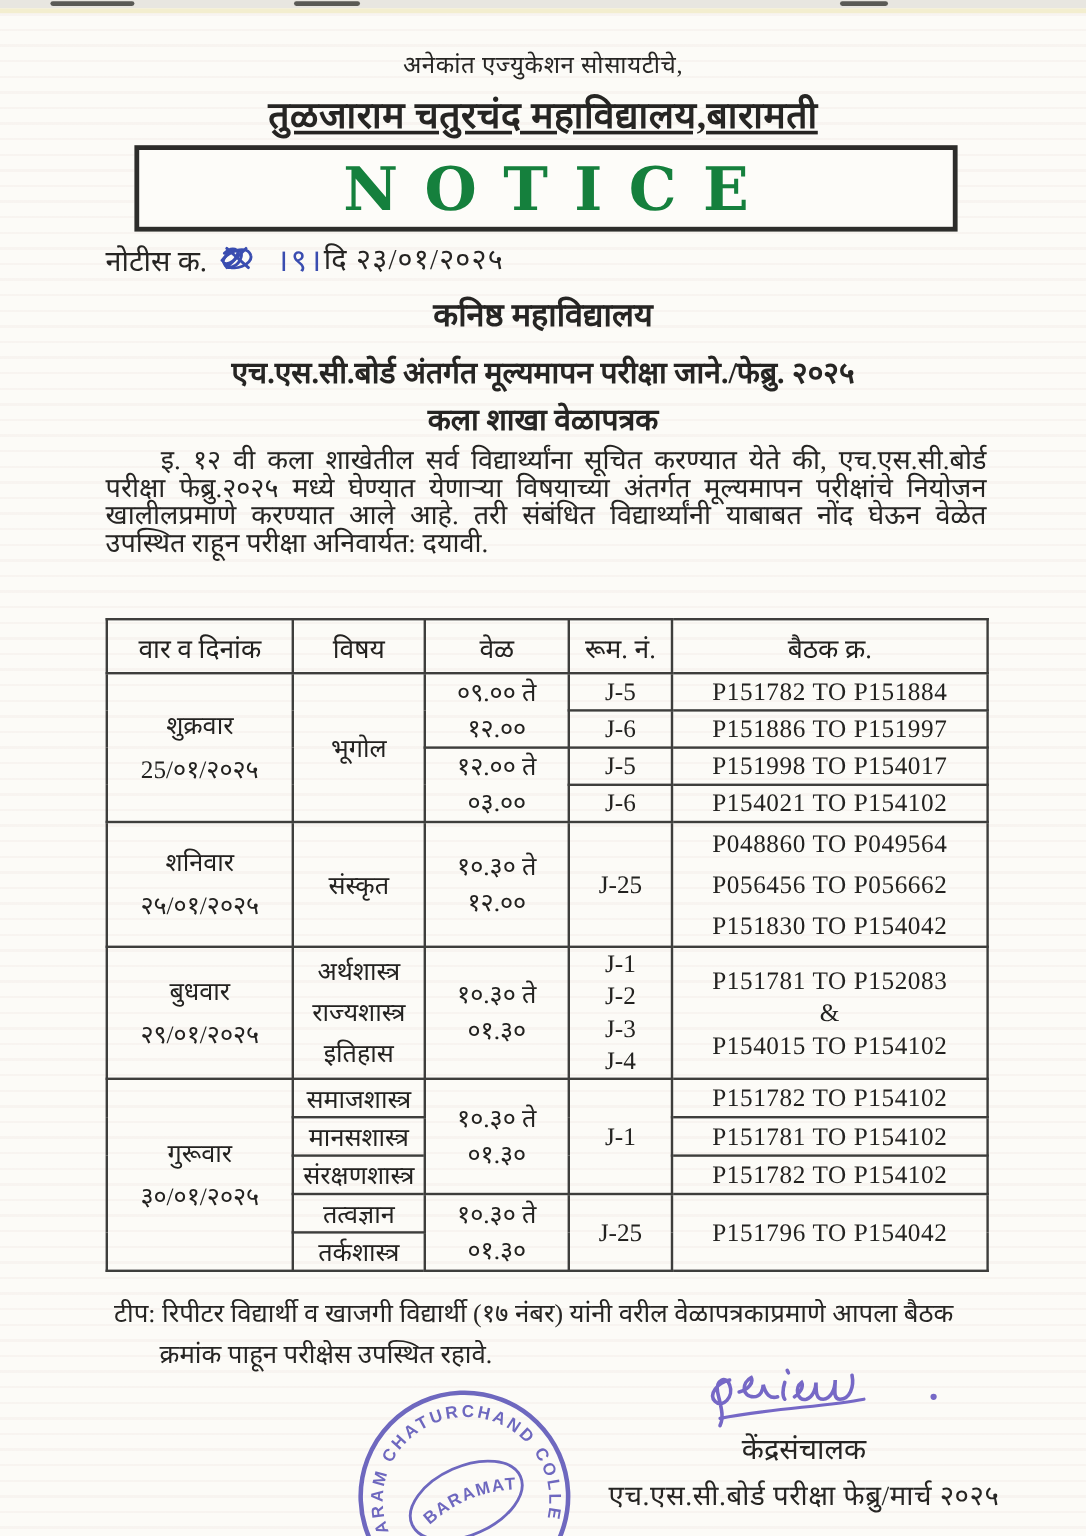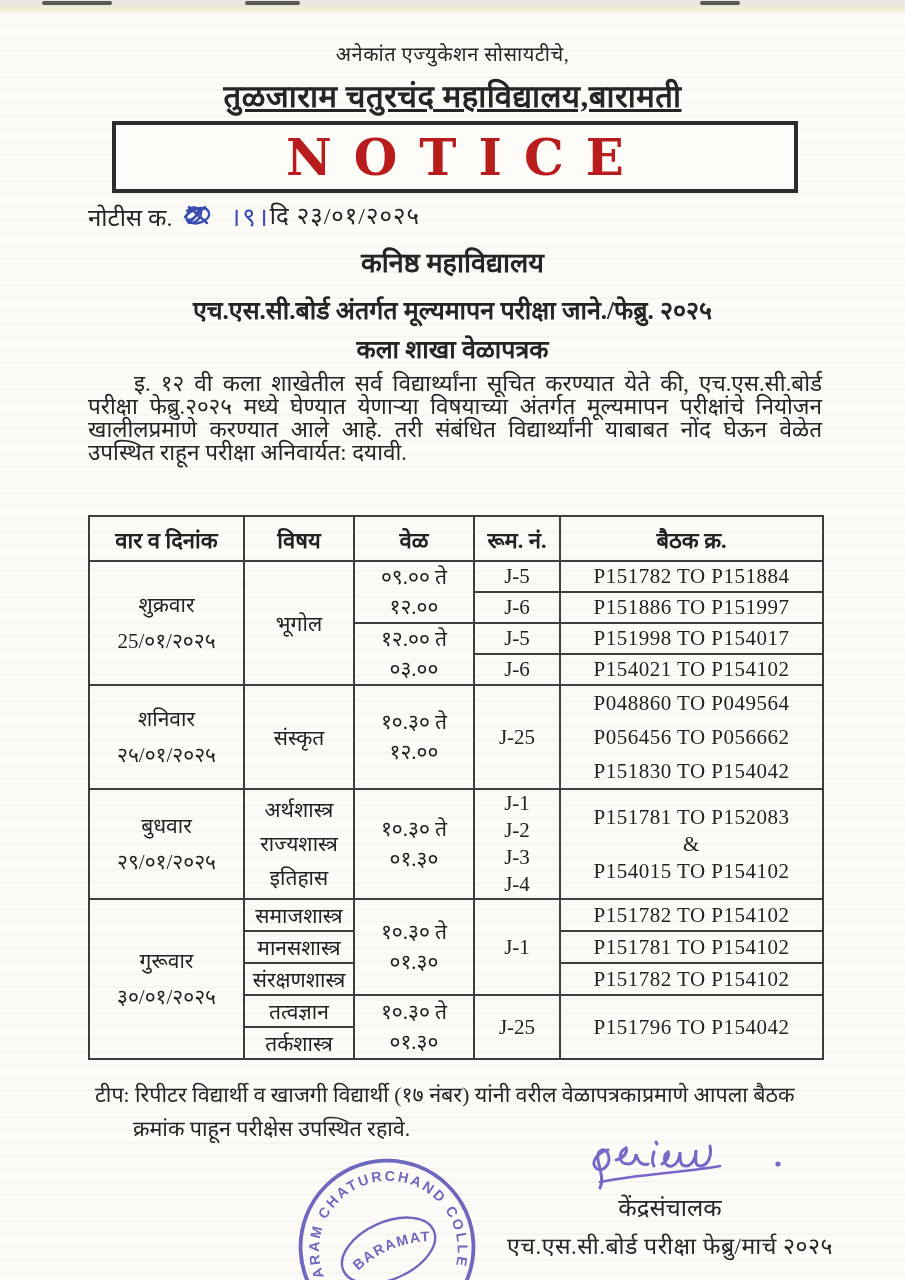--- a/index.html
+++ b/index.html
@@ -29,21 +29,21 @@
 
   .notice-box{
     top:121px;left:112px;width:678px;height:64px;
     border:4px solid #2d2d2b;background:#fdfcf9;
     display:flex;align-items:center;justify-content:center;
   }
   .notice-box .notice-word{
     font-family:"DejaVu Serif","Liberation Serif",serif;
     font-weight:bold;font-size:50px;letter-spacing:22px;
     padding-left:22px; 
-    color:#b91c1c;
+    color:#15803d;
   }
 
   .meta-row{top:198px;left:88px;width:704px;display:flex;justify-content:flex-start;align-items:flex-start;font-size:24px;}
   .meta-left{display:flex;align-items:center;gap:6px;}
   .meta-date{font-size:24px;letter-spacing:1px;}
 
   .title1{top:243px;left:0;width:100%;font-size:27px;font-weight:bold;}
   .title2{top:292px;left:0;width:100%;font-size:25px;font-weight:bold;}
   .title3{top:331px;left:0;width:100%;font-size:25px;font-weight:bold;}
 
@@ -56,21 +56,21 @@
     position:absolute;top:515px;left:88px;width:734px;
     border-collapse:collapse;table-layout:fixed;
   }
   table.tt td,table.tt th{
     border:2px solid #3e3e3c;
     text-align:center;vertical-align:middle;
     padding:0 2px;
     font-size:21px;font-weight:normal;
     color:#232220;
   }
-  table.tt th{font-size:22px;font-weight:bold;height:43px;}
+  table.tt th{font-size:22px;font-weight:normal;height:43px;}
   .latin{font-family:"Liberation Serif",serif;font-size:21px;letter-spacing:0.5px;margin-left:38px;}
   .room{font-family:"Liberation Serif",serif;font-size:20px;}
   .h32{height:30px;}
   .h34{height:32px;}
   .g2row{height:101px;}
   .g3row{height:101px;}
   .two-line{line-height:30px;}
   .stack26{line-height:27px;}
   .stack34{line-height:34px;}
   .datecell{line-height:36px;font-size:21px;}

